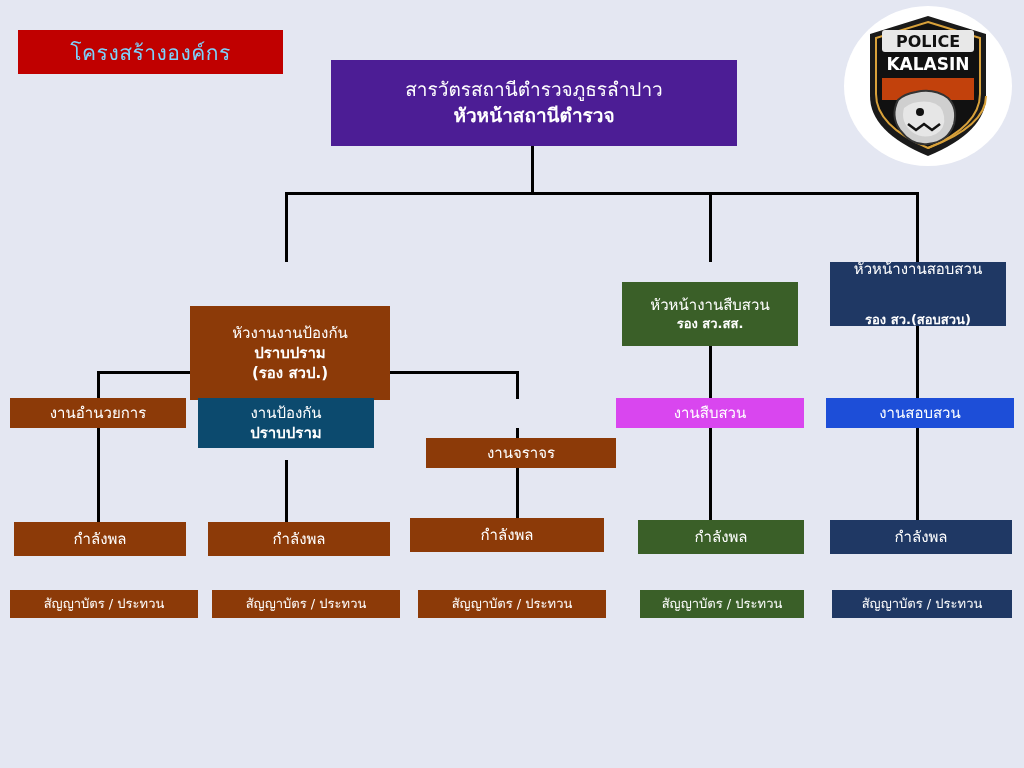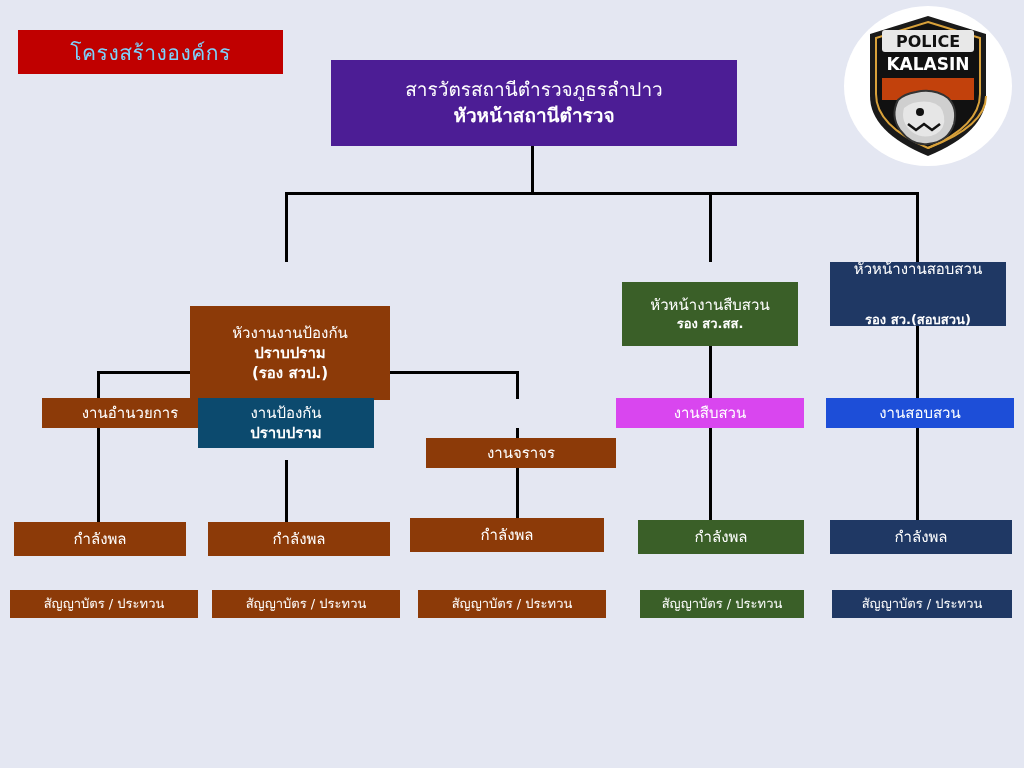--- a/index.html
+++ b/index.html
@@ -133,21 +133,21 @@
   <div class="node" style="left:622px; top:262px; width:176px; height:64px; background:#3a5f28; font-size:15px;margin-top:20px;">
     <span>หัวหน้างานสืบสวน</span>
     <span class="line2 sub-label">รอง สว.สส.</span>
   </div>
 
   <div class="node" style="left:830px; top:262px; width:176px; height:64px; background:#1f3864; font-size:15px;gap:32px;">
     <span>หัวหน้างานสอบสวน</span>
     <span class="line2 sub-label">รอง สว.(สอบสวน)</span>
   </div>
 
-  <div class="node" style="left:10px; top:398px; width:176px; height:30px; background:#8c3a08; font-size:15px;margin-left:32px;">
+  <div class="node" style="left:10px; top:398px; width:176px; height:30px; background:#8c3a08; font-size:15px;">
     <span>งานอำนวยการ</span>
   </div>
 
   <div class="node" style="left:198px; top:398px; width:176px; height:50px; background:#0c4a6e; font-size:15px;">
     <span>งานป้องกัน</span>
     <span class="line2">ปราบปราม</span>
   </div>
 
   <div class="node" style="left:426px; top:398px; width:190px; height:30px; background:#8c3a08; font-size:15px;margin-top:40px;">
     <span>งานจราจร</span>

